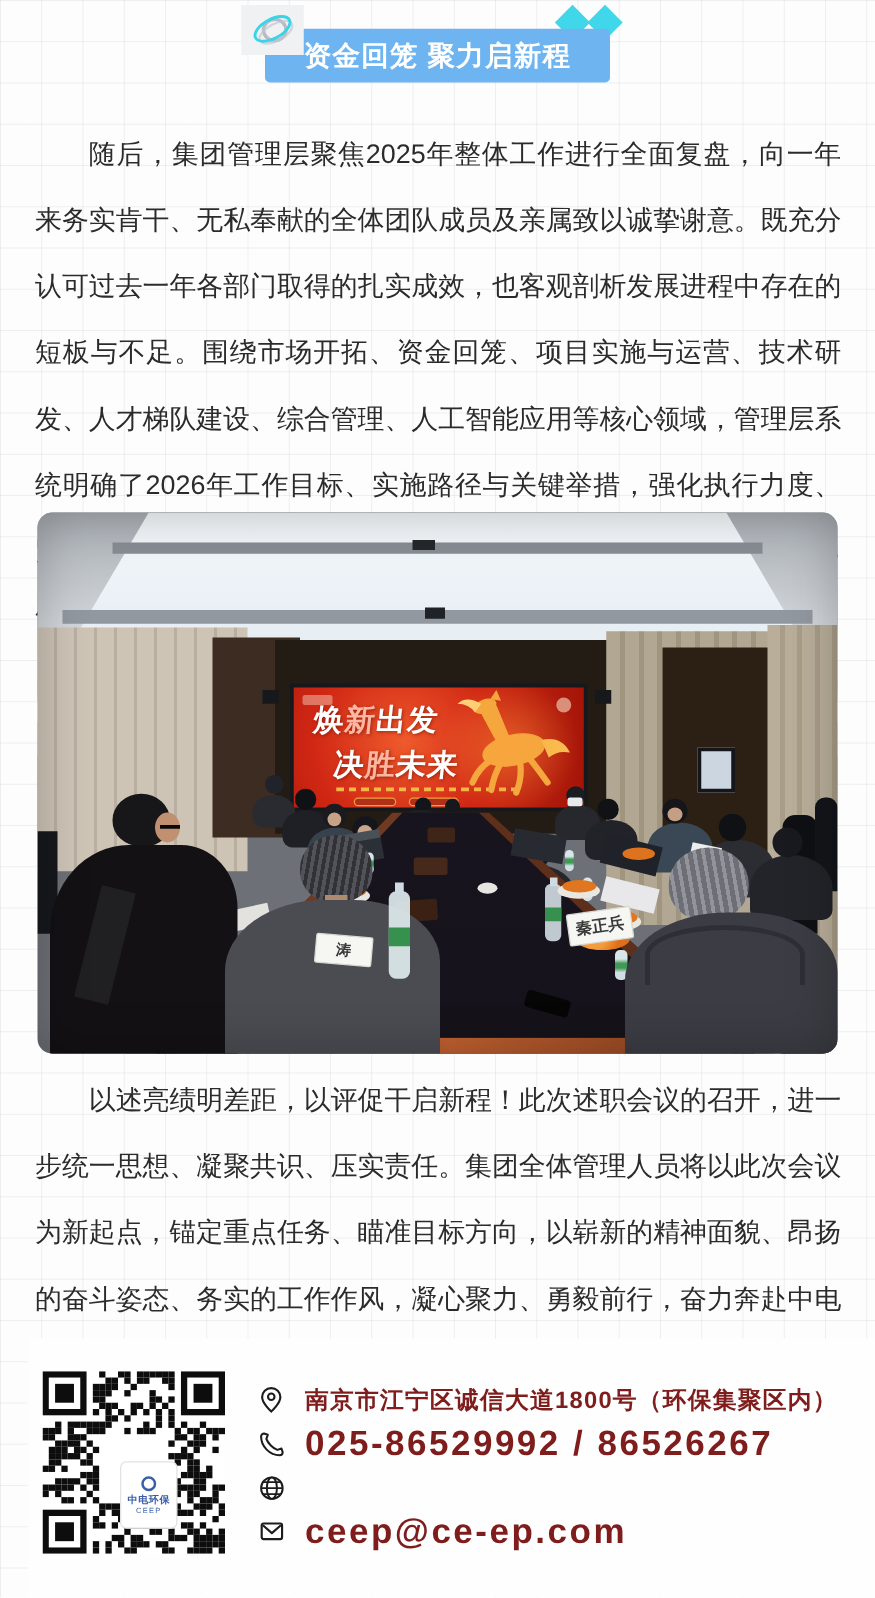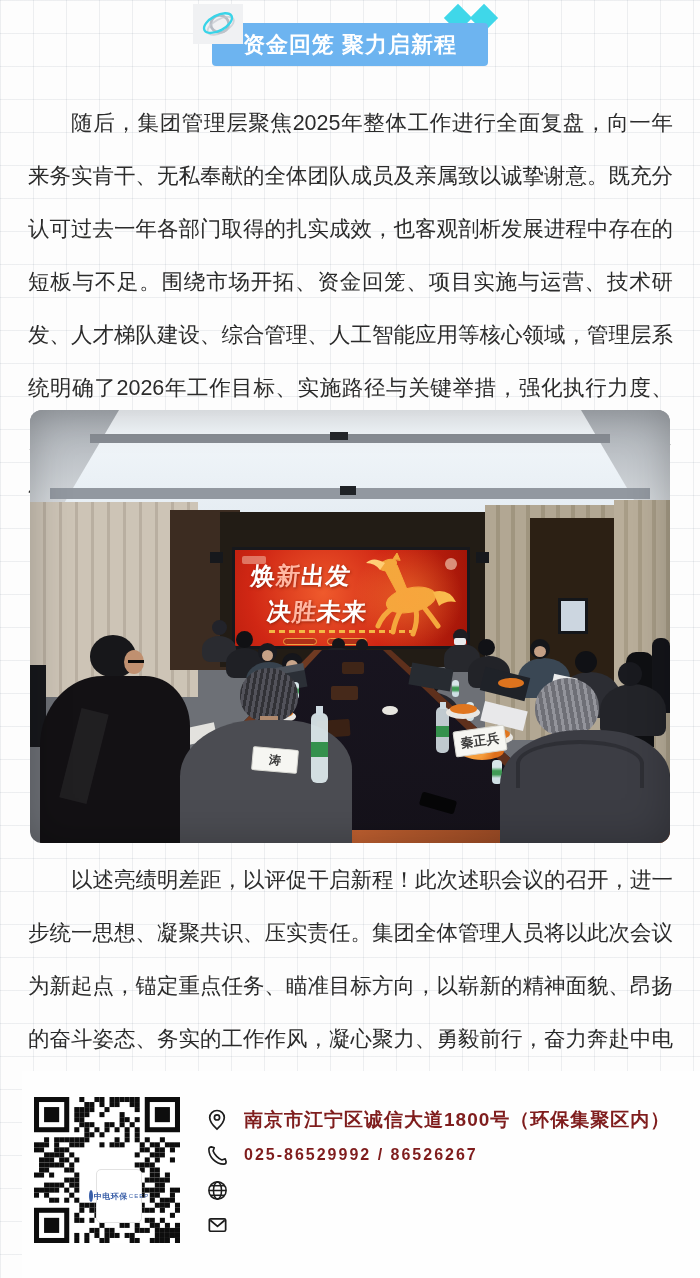--- a/index.html
+++ b/index.html
@@ -59,29 +59,29 @@
     display:flex; align-items:center; justify-content:center;
     font-size:13px; font-weight:700; color:#3a3a3a; border-radius:2px;}
   #plateR{ left:424px; top:318px; width:52px; height:26px; transform:rotate(-8deg);}
   #plateL{ left:222px; top:338px; width:46px; height:24px; transform:rotate(5deg); font-size:12px;}
   
   #footer{ position:absolute; left:22px; top:1071px; width:678px; height:207px;
     background:#fefefe; }
   #qr{ position:absolute; left:12px; top:26px; width:146px; height:146px; background:#fff;}
   #qrlogo{ position:absolute; left:62px; top:72px; width:46px; height:54px; background:#fff;
     border:1px solid #e2e2e2; border-radius:5px; z-index:2;
-    display:flex; align-items:center; justify-content:center; gap:1px;}
+    display:flex; flex-direction:column; align-items:center; justify-content:center; gap:1px;}
   #qrlogo .emb{ width:12px; height:12px; border:2px solid #3a5fa8; border-radius:50%;}
   #qrlogo .cn{ font-size:8px; font-weight:700; color:#3a5fa8; letter-spacing:.5px; white-space:nowrap;}
   #qrlogo .en{ font-size:6px; color:#3a5fa8; letter-spacing:1px;}
   #contact{ position:absolute; left:182px; top:34px; right:8px;
     display:flex; flex-direction:column; gap:5px;}
   .crow{ display:flex; align-items:center; gap:14px; height:30px; color:#7f1d1d;}
   .crow .txt{ font-size:19px; font-weight:700; letter-spacing:1px; white-space:nowrap;}
-  .crow.num .txt{ font-size:16px; letter-spacing:2px;}
+  .crow.num .txt{ font-size:28px; letter-spacing:2px;}
   .cicon{ width:26px; height:26px; flex:0 0 26px; display:flex; align-items:center; justify-content:center;}
 </style>
 </head>
 <body>
 
 <div id="page">
 
   <div class="planet-tile">
     <svg width="46" height="36" viewBox="0 0 48 40">
       <ellipse cx="26" cy="20" rx="10" ry="9.5" fill="none" stroke="#b6bcc4" stroke-width="3"></ellipse>
@@ -563,17 +563,18 @@
           </svg>
         </span>
       </div>
       <div class="crow num">
         <span class="cicon">
           <svg width="23" height="23" viewBox="0 0 24 24" fill="none" stroke="#1c1c1c" stroke-width="1.8" stroke-linejoin="round">
             <rect x="3.5" y="5" width="17" height="13" rx="1.5"></rect>
             <polyline points="4.5,6.5 12,13 19.5,6.5"></polyline>
           </svg>
         </span>
+        <span class="txt">ceep@ce-ep.com</span>
       </div>
     </div>
   </div>
 
 </div>
 
 </body></html>

